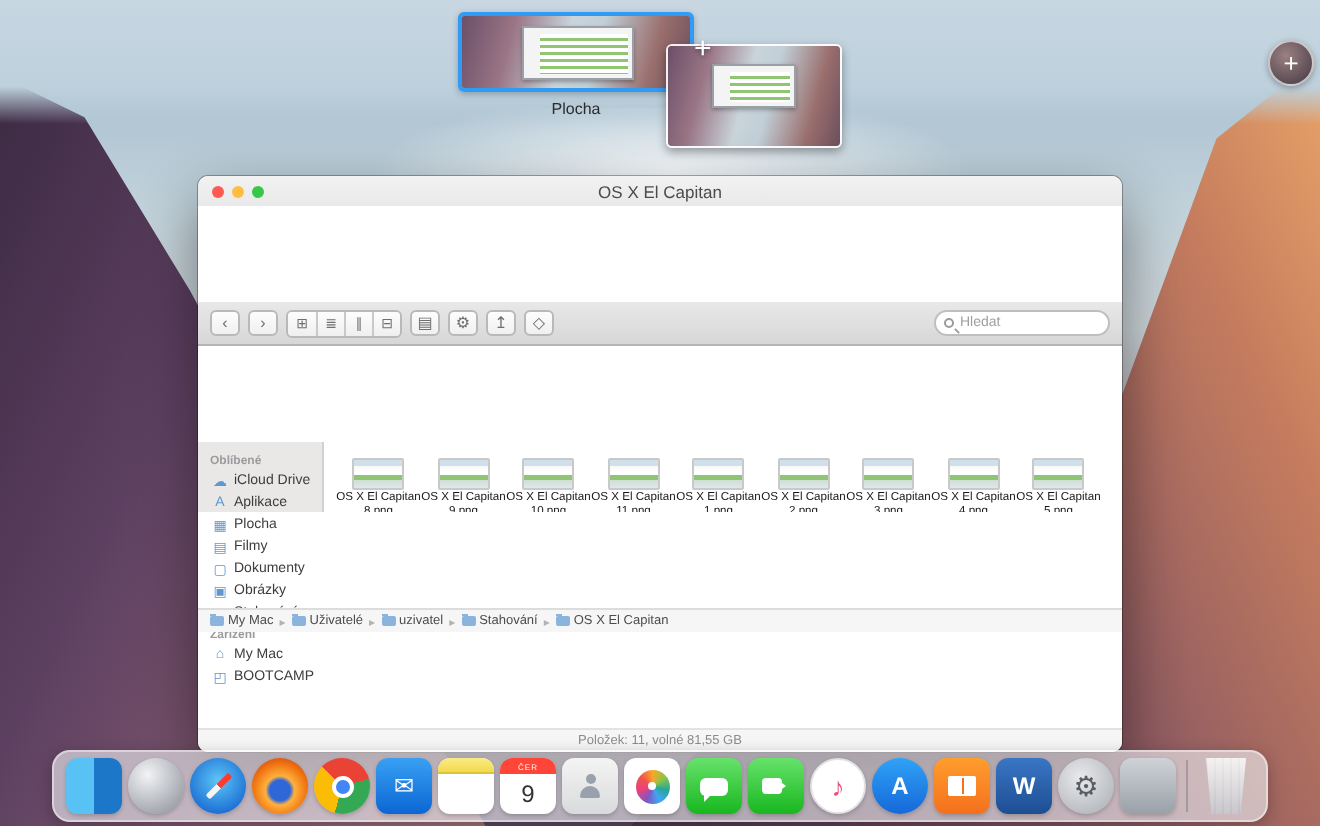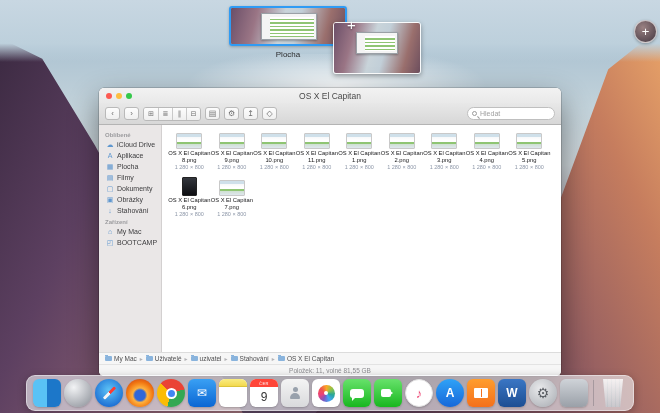--- a/index.html
+++ b/index.html
@@ -31,21 +31,21 @@
   .mini-rows{position:absolute;inset:3px 2px 2px 8px;background:repeating-linear-gradient(180deg,#ffffff 0 2px,#8fc573 2px 3.5px);}
   .space-label{position:absolute;left:229px;top:50px;width:118px;text-align:center;font-size:8px;color:#2b2b2d;}
   .add-plus{position:absolute;left:347px;top:16px;font-size:15px;color:#fff;text-shadow:0 1px 2px rgba(0,0,0,0.4);z-index:5;}
   .corner-add{position:absolute;right:3px;top:20px;width:23px;height:23px;border-radius:50%;
     background:radial-gradient(circle at 38% 32%,rgba(150,120,120,0.9),rgba(55,42,52,0.92));
     border:1px solid rgba(255,255,255,0.65);color:#fff;display:flex;align-items:center;justify-content:center;
     font-size:13px;box-shadow:0 1px 3px rgba(0,0,0,0.3);z-index:5;}
 
   
   .window{position:absolute;left:99px;top:88px;width:462px;height:288px;border-radius:5px;background:#fff;
-    box-shadow:0 12px 30px rgba(0,0,0,0.45),0 0 0 0.5px rgba(0,0,0,0.3);display:flex;flex-direction:column;overflow:hidden;}
+    box-shadow:0 12px 30px rgba(0,0,0,0.45),0 0 0 0.5px rgba(0,0,0,0.3);display:flex;flex-direction:column;overflow:hidden;gap:48px;}
   .titlebar{height:15px;background:linear-gradient(180deg,#f2f2f2,#e9e9e9);position:relative;flex:none;display:flex;align-items:center;}
   .lights{position:absolute;left:7px;top:0;bottom:0;display:flex;align-items:center;gap:4px;}
   .light{width:6px;height:6px;border-radius:50%;}
   .light.red{background:#fc5a52;} .light.yellow{background:#fdbe41;} .light.green{background:#35c84a;}
   .win-title{flex:1;text-align:center;font-size:8.5px;color:#4b4b4b;}
   .toolbar{height:22px;background:linear-gradient(180deg,#e8e8e8,#d7d7d7);border-bottom:1px solid #b4b4b4;flex:none;
     display:flex;align-items:center;padding:0 6px;gap:4px;}
   .tb-btn{height:13px;min-width:15px;padding:0 2px;border:1px solid #b9b9b9;border-radius:3px;
     background:linear-gradient(#fdfdfd,#f0f0f0);color:#6f6f6f;font-size:8px;line-height:11px;text-align:center;}
   .seg{display:flex;border:1px solid #b9b9b9;border-radius:3px;overflow:hidden;}

